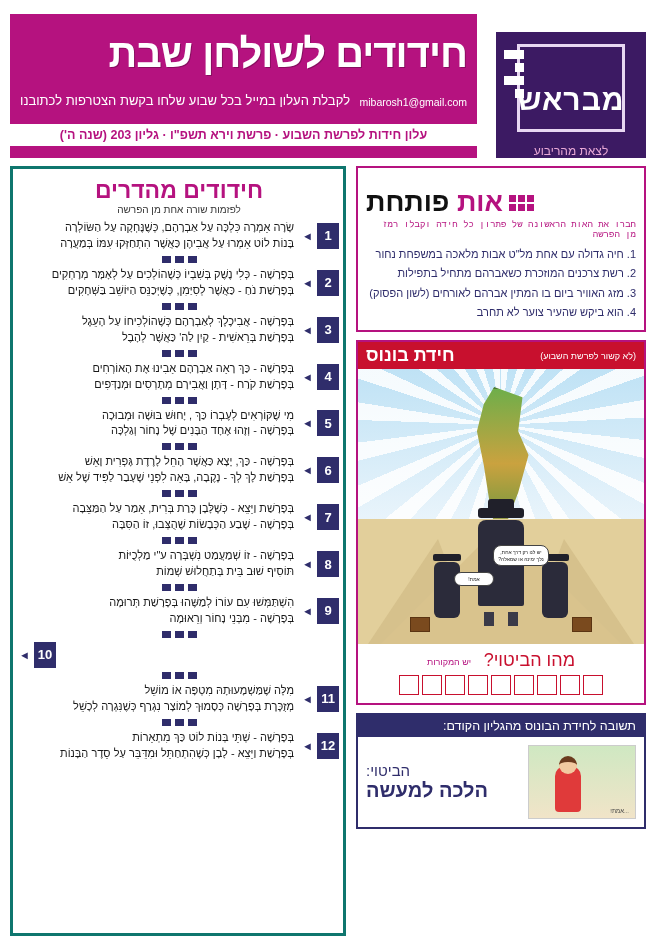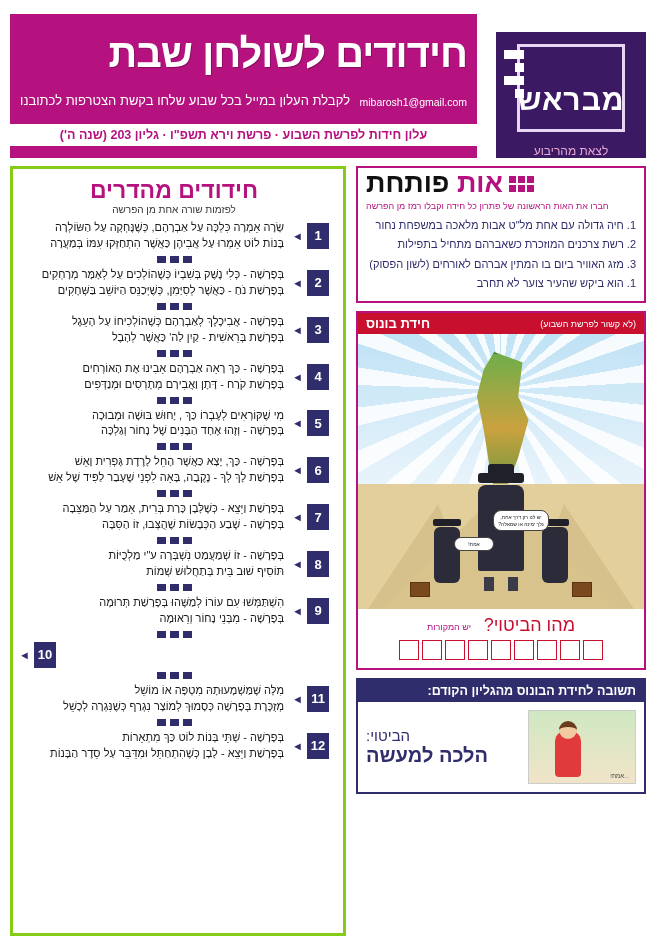--- a/index.html
+++ b/index.html
@@ -49,51 +49,51 @@
   .logo-dots { position:absolute; top: 18px; left: 8px; display:flex; flex-direction:column; gap:4px; }
   .logo-dots span { display:block; width:9px; height:9px; background:#fff; }
   .logo-dots .wide { width: 20px; }
 
   
   .body-cols { display:flex; flex-direction: row; gap: 10px; margin-top: 8px; height: 770px; }
   .col-right { width: 290px; display:flex; flex-direction:column; gap: 8px; }
   .col-left  { flex: 1; }
 
   
-  .riddles-panel { border: 3px solid #84cc16; height: 100%; padding: 6px 14px 4px 6px; position: relative; }
+  .riddles-panel { border: 3px solid #0f766e; height: 100%; padding: 6px 4px 4px 6px; position: relative; }
   .riddles-title { color:#b5127f; font-size: 23px; font-weight: bold; text-align:center; margin: 2px 0 0; }
   .riddles-sub { text-align:center; font-size: 10px; color:#333; margin-bottom: 4px; }
   .riddle-list { display:flex; flex-direction:column; }
   .riddle-row { display:flex; flex-direction:row-reverse; align-items:center; gap:4px; padding: 1px 0; }
   .riddle-num {
     width: 22px; min-width:22px; height: 26px; background:#2f2d6b; color:#fff;
     font-size: 13px; font-weight:bold; display:flex; align-items:center; justify-content:center;
     order: 99;
   }
   .riddle-arrow { color:#2f2d6b; font-size: 11px; order: 98; }
   .riddle-text { flex:1; text-align:right; font-size: 11px; line-height:1.45; padding-right:4px; }
   .riddle-text div { white-space: nowrap; }
   .sep-dots { display:flex; flex-direction:row; justify-content:center; gap:4px; padding:3px 0; }
   .sep-dots span { width: 9px; height: 7px; background:#2f2d6b; display:block; }
 
   
-  .ot-box { border: 2px solid #b5127f; padding: 0 8px 8px; }
+  .ot-box { border: 2px solid #b5127f; padding: 19px 8px 8px; }
   .ot-head { display:flex; flex-direction:row-reverse; align-items:center; justify-content:flex-start; gap:6px; }
   .ot-title { font-size: 27px; font-weight:bold; color:#111; }
   .ot-title .pink { color:#b5127f; }
   .ot-squares { display:grid; grid-template-columns: repeat(3, 7px); gap:2px; }
   .ot-squares i { display:block; width:7px; height:7px; background:#b5127f; }
-  .ot-sub { font-size: 9px; color:#b5127f; text-align:left; margin: 2px 0 5px; }
+  .ot-sub { font-size: 9px; color:#b5127f; text-align:right; margin: 2px 0 5px; font-family: Liberation Mono, monospace; }
   .ot-list { list-style:none; margin:0; padding:0; }
   .ot-list li { font-size: 11px; color:#2f2d6b; text-align:right; line-height:1.75; }
 
   
   .bonus-box { border:2px solid #b5127f; }
   .bonus-head { background:#c8102e; color:#fff; display:flex; flex-direction:row-reverse; justify-content:space-between; align-items:center; padding:3px 8px; }
-  .bonus-head .t { font-size: 13px; font-weight:bold; }
+  .bonus-head .t { font-size: 18px; font-weight:bold; }
   .bonus-head .s { font-size: 9px; }
   .illus { height: 275px; position:relative; background:#d9ebf7; overflow:hidden; }
   .sky { position:absolute; inset:0; background: linear-gradient(#bfe2f5 0%, #e9f4fb 55%, #f3e6c8 56%, #e8d7ae 100%); }
   .sun-rays { position:absolute; top:-40px; left:50%; transform:translateX(-50%); width:420px; height:320px;
     background: repeating-conic-gradient(from 0deg at 50% 30%, rgba(255,255,255,.85) 0deg 7deg, rgba(255,255,255,0) 7deg 16deg); }
   .map { position:absolute; top:18px; left:50%; transform:translateX(-50%);
     width:86px; height:170px; background: linear-gradient(#6fae4a, #caa23f 45%, #8a9b3f 70%, #c9b06a);
     clip-path: polygon(42% 0,75% 6%,70% 26%,82% 40%,70% 62%,58% 78%,52% 100%,38% 72%,30% 46%,22% 26%,30% 10%);
     border: 2px solid #4e7a2e; }
   .road { position:absolute; bottom:0; left:50%; transform:translateX(-50%); width:0; height:0;
@@ -118,21 +118,21 @@
   .bubble.b1 { bottom: 78px; right: 95px; width:56px; }
   .bubble.b2 { bottom: 58px; left: 96px; width:40px; }
   .bonus-q { text-align:center; padding: 6px 0 2px; }
   .bonus-q .q { color:#c8102e; font-size: 18px; font-weight:normal; display:inline-block; }
   .bonus-q .src { color:#b5127f; font-size: 9px; display:inline-block; margin-right:8px; vertical-align:middle; }
   .answer-boxes { display:flex; flex-direction:row; justify-content:center; gap:3px; padding: 2px 0 8px; }
   .answer-boxes i { display:block; width:20px; height:20px; border:1.5px solid #c8102e; }
 
   
   .prev-box { border:2px solid #2f2d6b; }
-  .prev-head { background:#2f2d6b; color:#fff; text-align:right; font-size: 12.5px; font-weight:bold; padding:4px 8px; }
+  .prev-head { background:#2f2d6b; color:#fff; text-align:right; font-size: 12.5px; font-weight:normal; padding:4px 8px; }
   .prev-body { display:flex; flex-direction:row-reverse; align-items:center; gap:8px; padding:8px; }
   .prev-text { flex:1; text-align:left; }
   .prev-text .l1 { font-size: 15px; color:#2f2d6b; }
   .prev-text .l2 { font-size: 20px; font-weight:bold; color:#2f2d6b; }
   .prev-img { width: 108px; height: 74px; background:#f3e6d2; border:1px solid #ccc; position:relative; overflow:hidden; }
   .pi-sky { position:absolute; inset:0; background:linear-gradient(#cfe8c2,#f1e4c8); }
   .pi-girl { position:absolute; bottom:6px; left:26px; width:26px; height:46px; background:#e03a3a; border-radius:10px 10px 4px 4px; }
   .pi-head { position:absolute; bottom:44px; left:30px; width:18px; height:18px; background:#f2c9a0; border-radius:50%; border-top:6px solid #6b3b1e; }
   .pi-note { position:absolute; bottom:4px; right:6px; font-size:6px; color:#444; }
 </style>
@@ -181,21 +181,21 @@
               <i></i>
               <i></i>
               <i></i>
           </div>
         </div>
         <div class="ot-sub">חברו את האות הראשונה של פתרון כל חידה וקבלו רמז מן הפרשה</div>
         <ul class="ot-list">
           <li>1. חיה גדולה עם אחת מל"ט אבות מלאכה במשפחת נחור</li>
           <li>2. רשת צרכנים המוזכרת כשאברהם מתחיל בתפילות</li>
           <li>3. מזג האוויר ביום בו המתין אברהם לאורחים (לשון הפסוק)</li>
-          <li>1. הוא ביקש שהעיר צוער לא תחרב</li>
+          <li>4. הוא ביקש שהעיר צוער לא תחרב</li>
         </ul>
       </div>
 
       <div class="bonus-box">
         <div class="bonus-head">
           <span class="t">חידת בונוס</span>
           <span class="s">(לא קשור לפרשת השבוע)</span>
         </div>
         <div class="illus">
           <div class="sky"></div>

